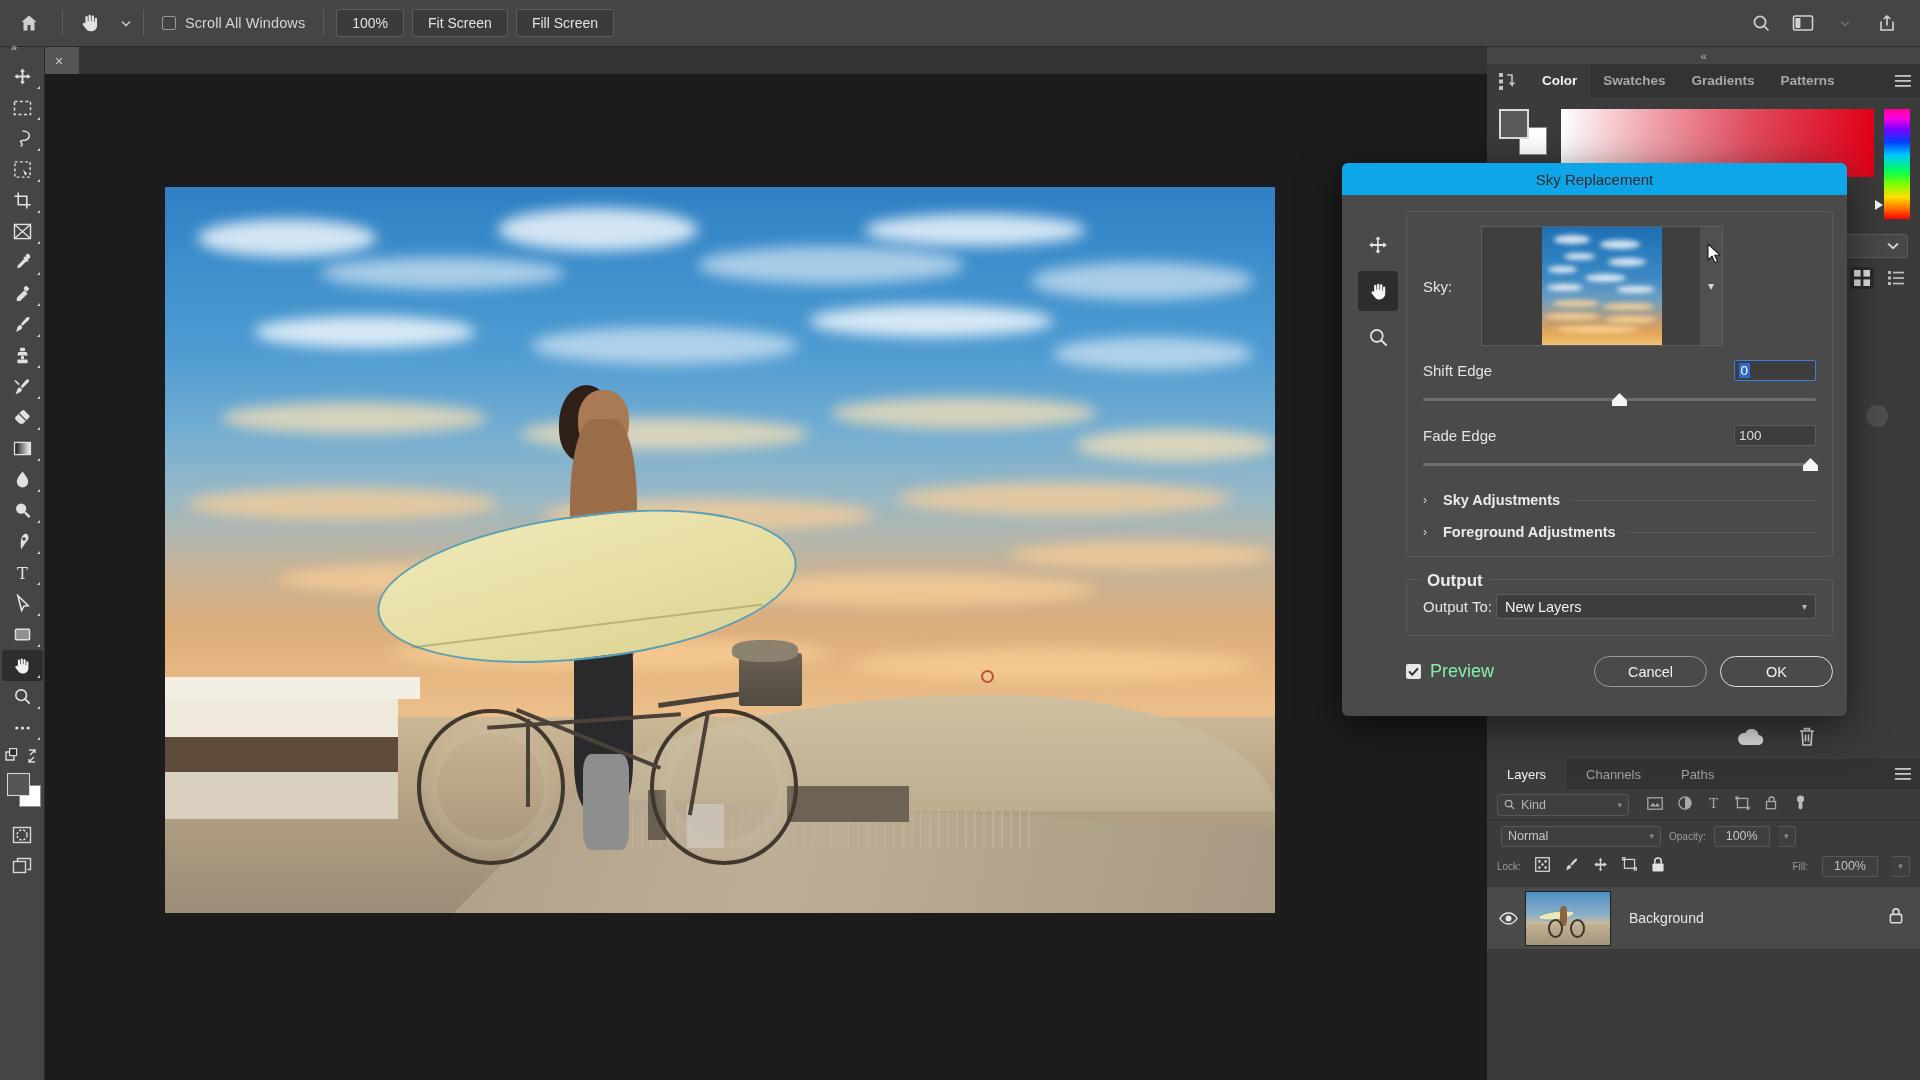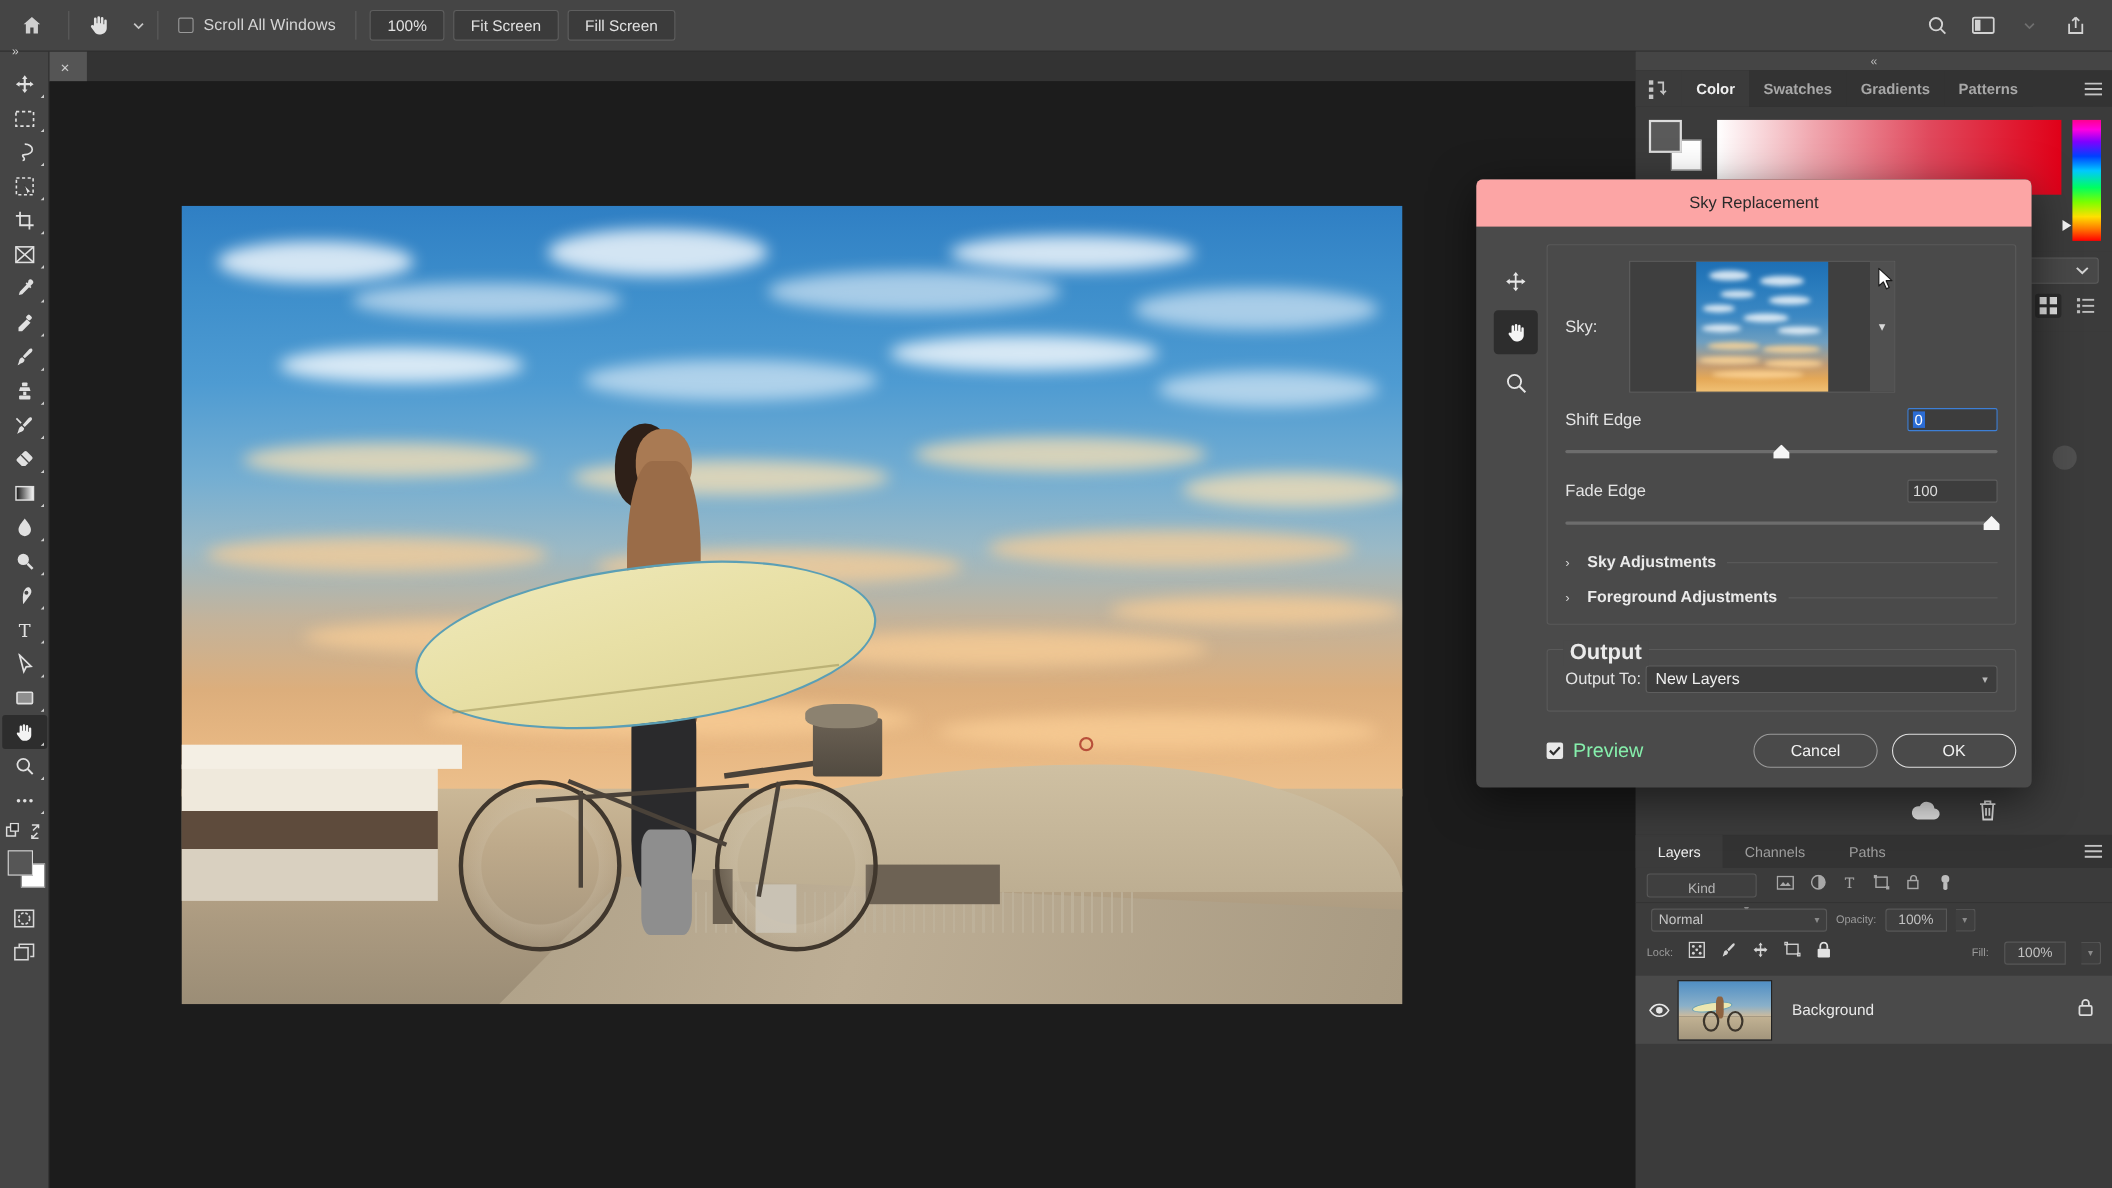--- a/index.html
+++ b/index.html
@@ -195,22 +195,22 @@
   .lib-footer { position:absolute; left:0; bottom:0; width:433px; height:40px; display:flex; align-items:center; gap:32px; padding-left:248px; }
 
   
   .layerspanel { position:absolute; left:0; top:712px; width:433px; height:368px; background:#3b3b3b; }
   .lp-tabs { display:flex; align-items:center; height:30px; background:#333333; }
   .lp-tab { height:30px; padding:0 20px; display:flex; align-items:center; color:#9e9e9e; font-size:13px;text-align:right; }
   .lp-tab.active { background:#3b3b3b; color:#f0f0f0; }
   .lp-menu { margin-left:auto; width:34px; height:30px; display:flex; align-items:center; justify-content:center; }
   .lp-filter { display:flex; align-items:center; gap:0; height:32px; padding:0 10px; border-bottom:1px solid #333; }
   .lp-kind {
-    width:100px; height:22px; background:#3f3f3f; border:1px solid #585858; border-radius:3px;
-    display:flex; align-items:center; gap:6px; padding:0 6px; color:#b5b5b5; font-size:12.5px;flex-direction:column;
+    width:132px; height:22px; background:#3f3f3f; border:1px solid #585858; border-radius:3px;
+    display:flex; align-items:center; gap:6px; padding:0 6px; color:#b5b5b5; font-size:12.5px;
   }
   .lp-kind-caret { margin-left:auto; color:#8b8b8b; font-size:9px; }
   .lp-ficons { display:flex; align-items:center; gap:15px; margin-left:18px; }
   .lp-blend { display:flex; align-items:center; height:30px; padding:0 14px; gap:8px; }
   .lp-blendsel {
     width:160px; height:21px; background:#3f3f3f; border:1px solid #585858; border-radius:3px;
     display:flex; align-items:center; padding:0 6px; color:#c6c6c6; font-size:12.5px;
   }
   .lp-smalllabel { color:#9b9b9b; font-size:10px; }
   .lp-num {
@@ -238,21 +238,21 @@
   .lp-layername { flex:1 1 auto; padding-left:18px; color:#e8e8e8; font-size:14px; }
   .lp-lockicon { padding-right:16px; }
 
   
   .dialog {
     position:absolute; left:1342px; top:163px; width:505px; height:553px;
     background:#4a4a4a; border-radius:6px; box-shadow:0 10px 40px rgba(0,0,0,.55);
     overflow:hidden;
   }
   .dlg-title {
-    height:43px; background:#fca5a5; display:flex; align-items:center; justify-content:center;
+    height:32px; background:#0ea5e9; display:flex; align-items:center; justify-content:center;
     color:#2a2a2a; font-size:15px;
   }
   .dlg-body { position:relative; height:658px; display:flex; padding:16px 14px 0 8px; }
   .dlg-rail { width:56px; display:flex; flex-direction:column; align-items:center; gap:6px; padding-top:14px; }
   .dlg-railbtn { width:40px; height:40px; display:flex; align-items:center; justify-content:center; border-radius:4px; }
   .dlg-railbtn.active { background:#2d2d2d; }
   .dlg-main { flex:1 1 auto; position:relative; }
   .dlg-group {
     border:1px solid #5a5a5a; border-radius:3px; padding:14px 16px 16px 16px; position:relative;
   }
@@ -291,21 +291,21 @@
   }
   .accordion { display:flex; align-items:center; gap:10px; margin-top:16px; }
   .acc-arrow { color:#d6d6d6; font-size:12px; width:10px; }
   .acc-label { color:#eaeaea; font-size:14.5px; font-weight:bold; white-space:nowrap; }
   .acc-line { flex:1 1 auto; height:1px; background:#5a5a5a; }
   .outgroup {
     border:1px solid #5a5a5a; border-radius:3px; margin-top:22px; padding:14px 16px 16px 16px; position:relative;
   }
   .outgroup-title {
     position:absolute; left:14px; top:-9px; background:#4a4a4a; padding:0 6px;
-    color:#eaeaea; font-size:20px; font-weight:bold;
+    color:#eaeaea; font-size:17px; font-weight:bold;
   }
   .out-row { display:flex; align-items:center; gap:4px; }
   .out-label { color:#e4e4e4; font-size:15px; }
   .out-select {
     flex:1 1 auto; height:25px; background:#3d3d3d; border:1px solid #5e5e5e; border-radius:3px;
     display:flex; align-items:center; padding:0 8px; color:#f0f0f0; font-size:14.5px;
   }
   .out-caret { margin-left:auto; color:#b8b8b8; font-size:10px; }
   .dlg-footer { display:flex; align-items:center; margin-top:20px; }
   .prev-wrap { display:flex; align-items:center; gap:9px; }

